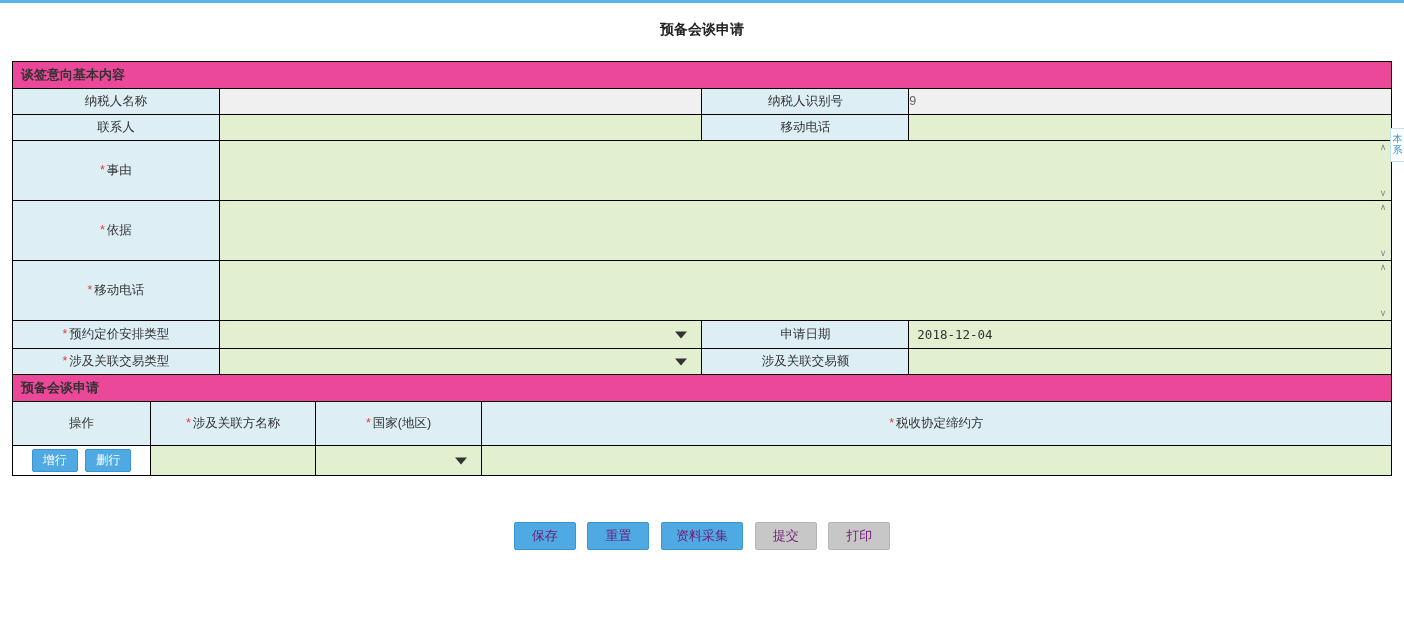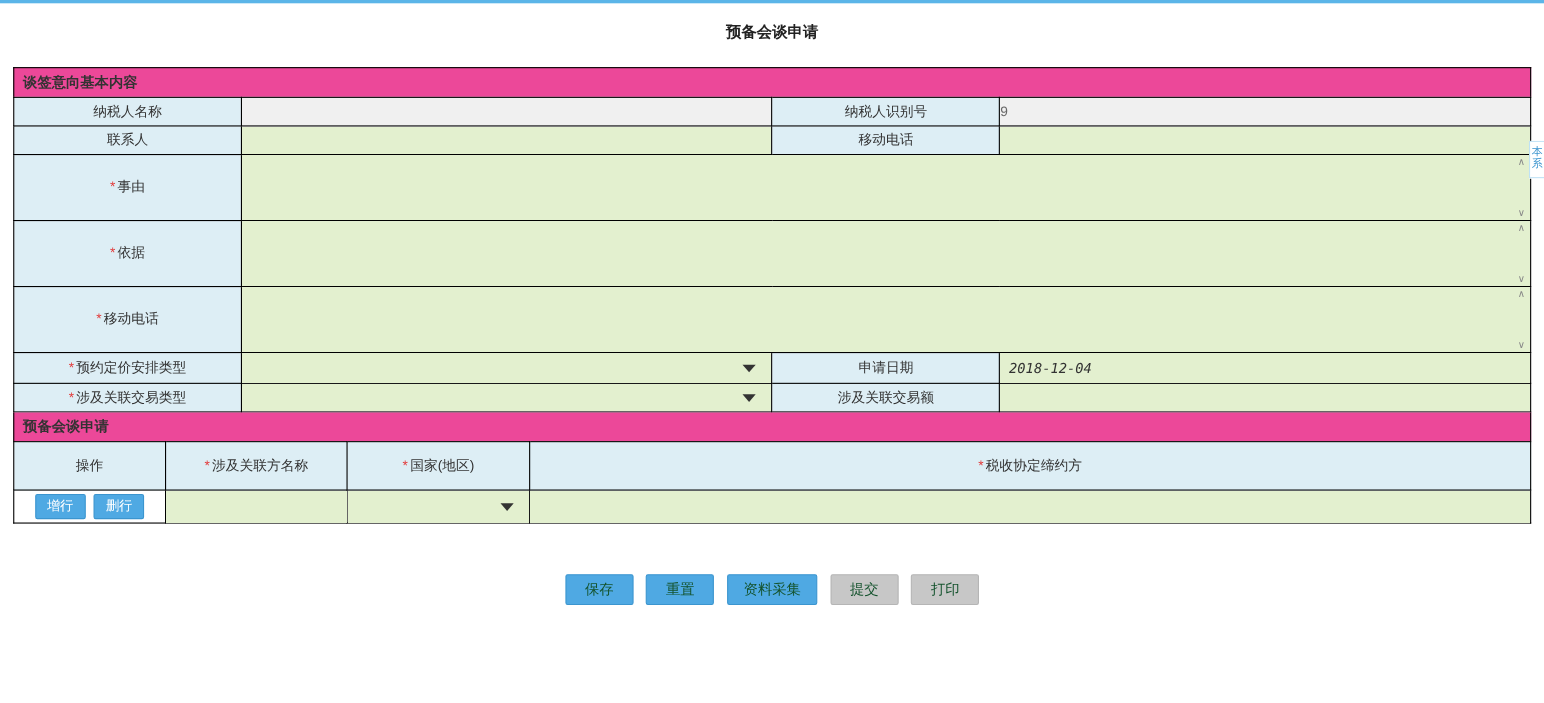--- a/index.html
+++ b/index.html
@@ -97,21 +97,20 @@
     border: none;
     background: transparent;
     outline: none;
     font-size: 12.5px;
     padding: 4px 24px 4px 8px;
   }
   .date-val {
     padding: 6px 8px;
     font-family: monospace;
     font-size: 12.5px;
-    font-style: italic;
   }
   
   .grid-header-row td, .grid-header-row th {
     background: #ddeef5;
     text-align: center;
     height: 44px;
     font-size: 12.5px;
     font-weight: normal;
   }
   .grid-body-row td {
@@ -135,21 +134,21 @@
   }
   
   .footer-btns {
     text-align: center;
     margin-top: 46px;
   }
   .fbtn {
     display: inline-block;
     min-width: 62px;
     text-align: center;
-    color: #14532d;
+    color: #701a75;
     font-size: 13px;
     padding: 4px 14px;
     margin: 0 4px;
     border-radius: 2px;
     cursor: pointer;
   }
   .fbtn.active {
     background: #4fa9e3;
     border: 1px solid #3b95cf;
   }

